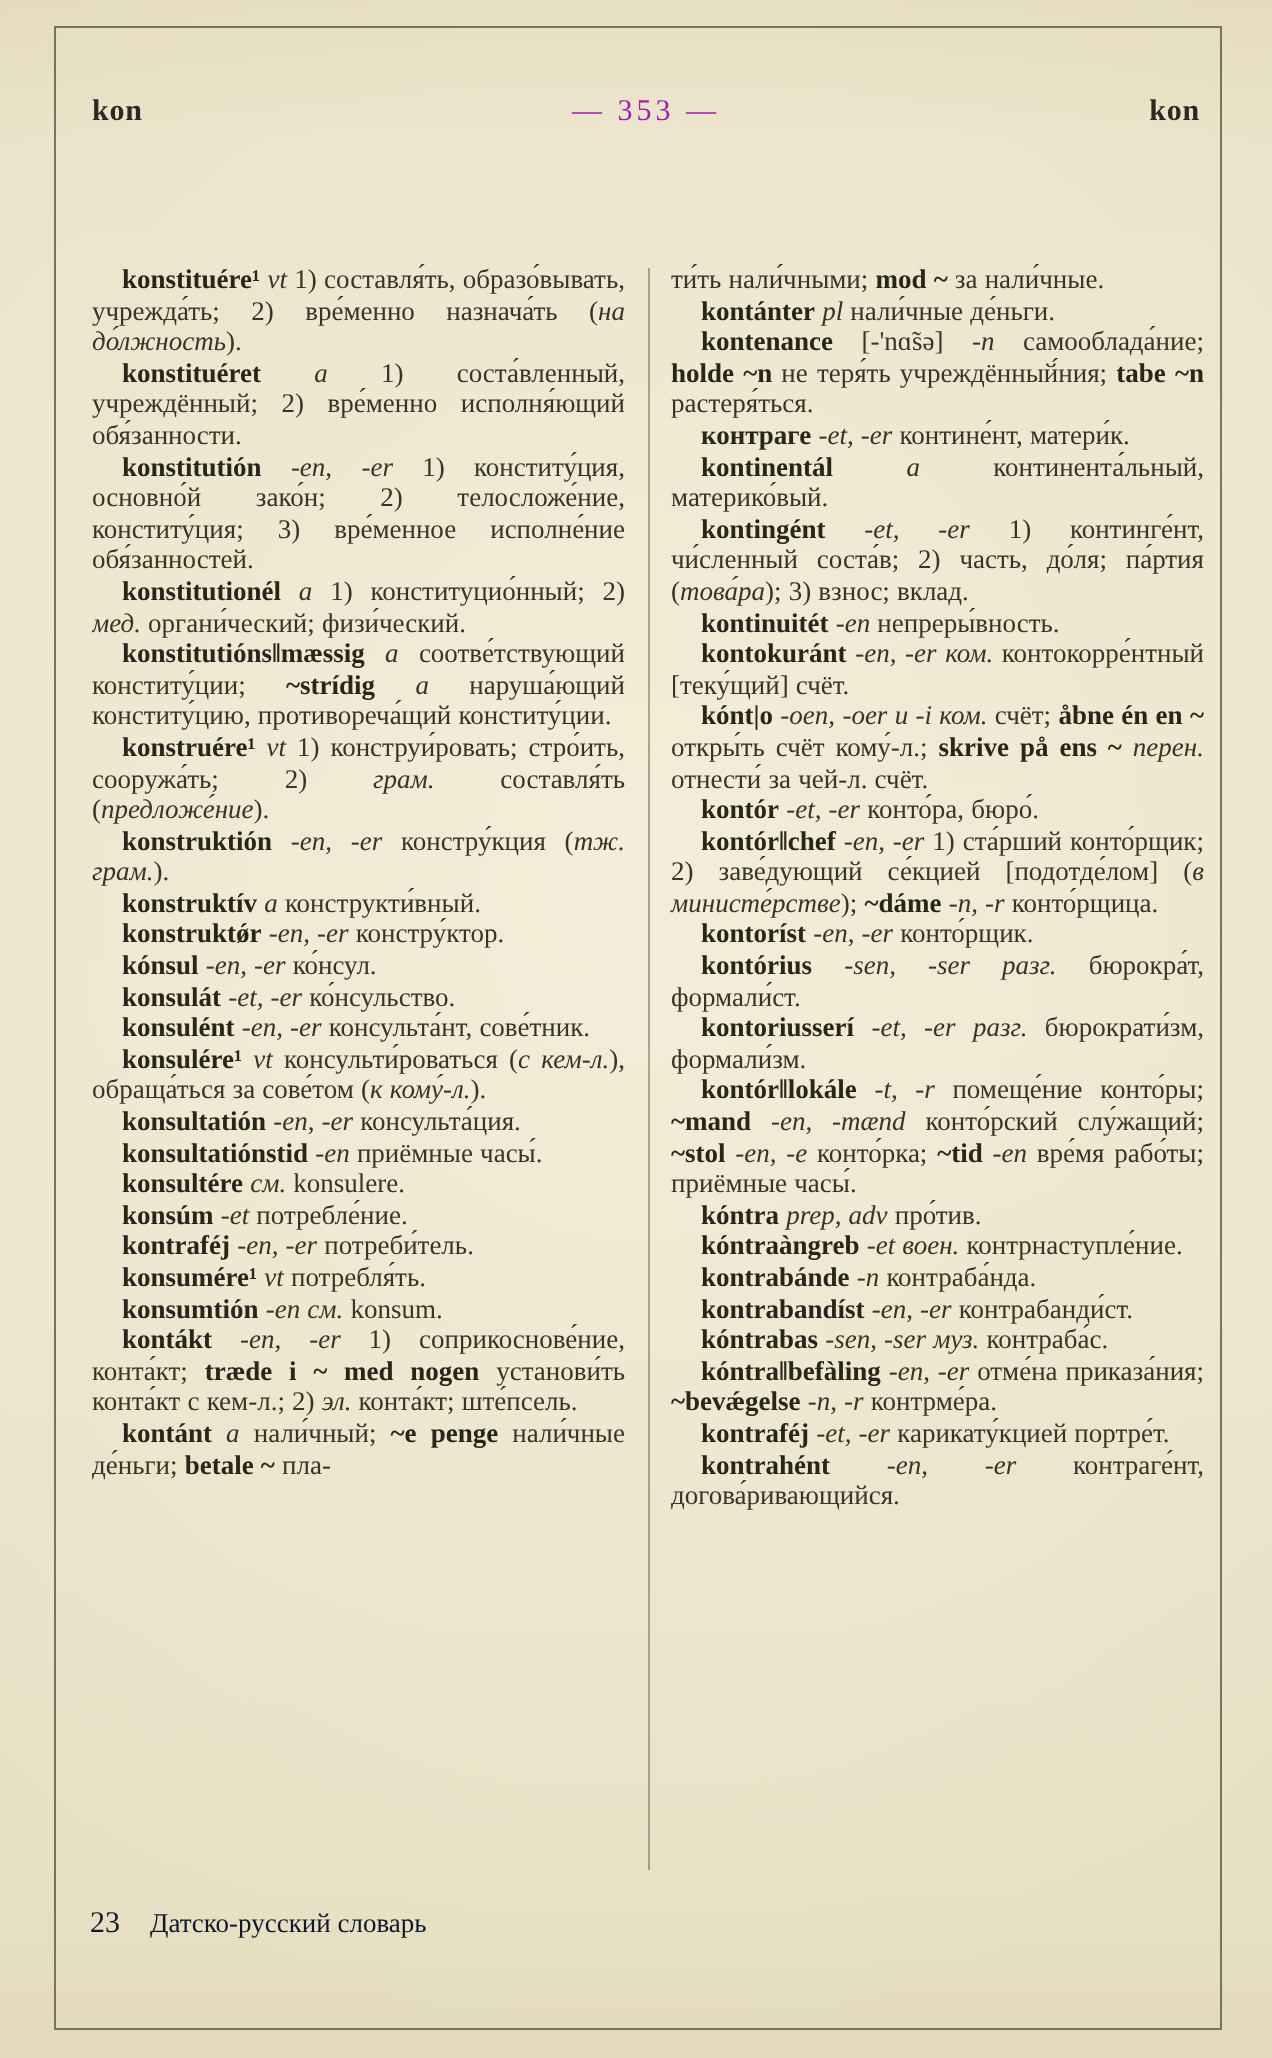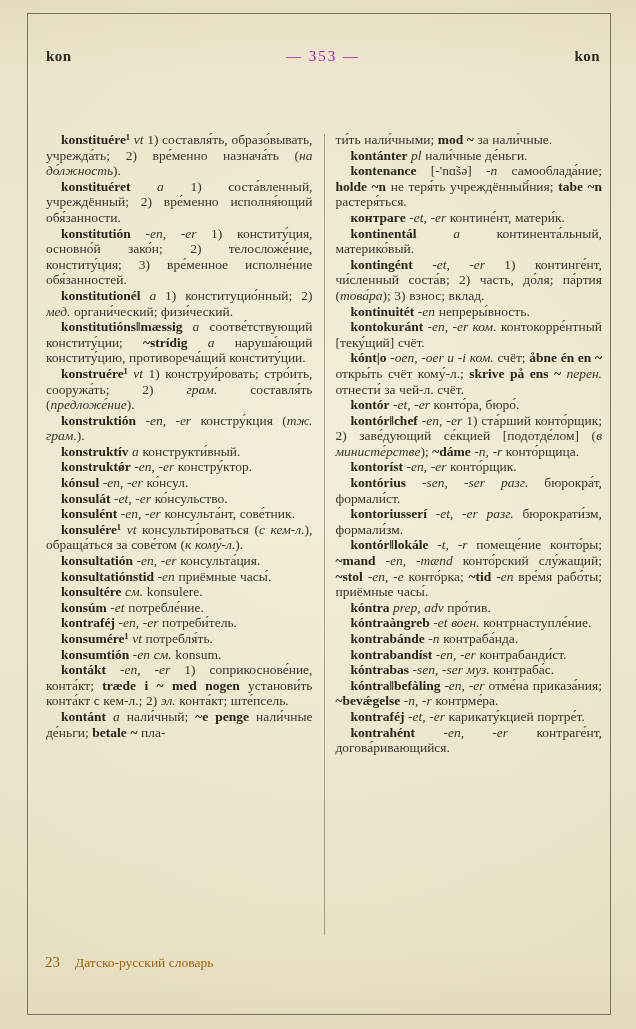--- a/index.html
+++ b/index.html
@@ -46,21 +46,21 @@
     text-indent:15px;
     word-spacing:0.2px;
   }
   .entry.cont{text-indent:0;}
   .s-b{font-weight:bold;color:#282619;}
   .s-i{font-style:italic;}
   .s-n{color:#373428;}
   .footer{
     position:absolute;left:45px;bottom:58px;
     display:flex;align-items:baseline;gap:15px;
-    font-size:13.5px;color:#a16207;
+    font-size:13.5px;color:#0f172a;
   }
   .sheet-num{font-size:15px;}
 </style>
 </head>
 <body>
 
 <div class="paper"></div>
 <div class="frame"></div>
 
 <div class="header">

